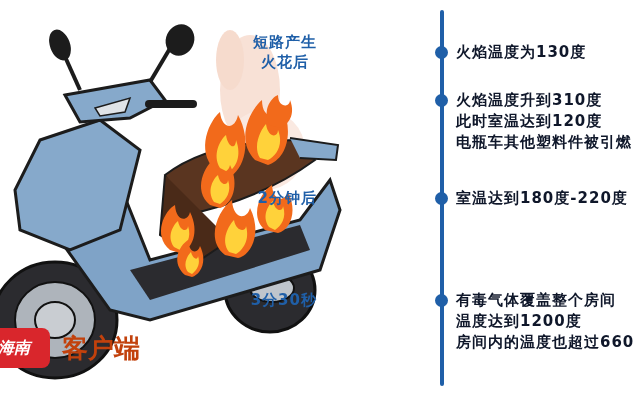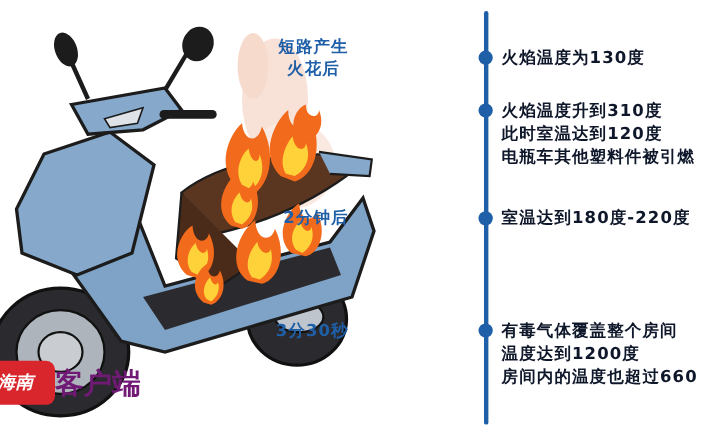--- a/index.html
+++ b/index.html
@@ -6,21 +6,21 @@
   body { width:640px; height:400px; overflow:hidden; background:#ffffff; position:relative; font-family:"DejaVu Sans", sans-serif; }
   .illustration { position:absolute; left:0; top:0; width:360px; height:400px; }
   .timeline { position:absolute; left:0; top:0; width:532px; height:400px; }
   .tl-line { position:absolute; left:440px; top:10px; width:4px; height:376px; background:#1f5fa8; border-radius:2px; }
   .tl-dot { position:absolute; left:435px; width:13px; height:13px; border-radius:50%; background:#1f5fa8; }
   .tl-time { position:absolute; right:215px; color:#1f5fa8; font-weight:bold; font-size:15px; line-height:20px; text-align:center; white-space:pre-line; letter-spacing:1px; }
   .tl-desc { position:absolute; left:456px; color:#0f172a; font-weight:bold; font-size:15px; line-height:21px; white-space:nowrap; letter-spacing:1px; }
   .tl-desc div { }
   .brand { position:absolute; left:0; top:328px; height:40px; display:flex; align-items:center; }
   .brand-badge { width:50px; height:40px; background:#d9262c; border-radius:0 8px 8px 0; color:#fff; font-family:"DejaVu Serif", serif; font-style:italic; font-weight:bold; font-size:16px; display:flex; align-items:center; justify-content:flex-end; padding-right:20px; box-sizing:border-box; overflow:hidden; white-space:nowrap; }
-  .brand-text { color:#701a75; font-family:"DejaVu Serif", serif; font-size:26px; font-weight:bold; margin-left:0; }
+  .brand-text { color:#c2410c; font-family:"DejaVu Serif", serif; font-size:26px; font-weight:bold; margin-left:12px; }
 </style>
 </head>
 <body>
 
 <svg class="illustration" viewBox="0 0 360 400" xmlns="http://www.w3.org/2000/svg">
 
   <g opacity="0.55">
     <ellipse cx="250" cy="90" rx="30" ry="55" fill="#f3c9b5"></ellipse>
     <ellipse cx="265" cy="150" rx="40" ry="40" fill="#f6d8ca"></ellipse>
     <ellipse cx="230" cy="60" rx="14" ry="30" fill="#f0bea6"></ellipse>

